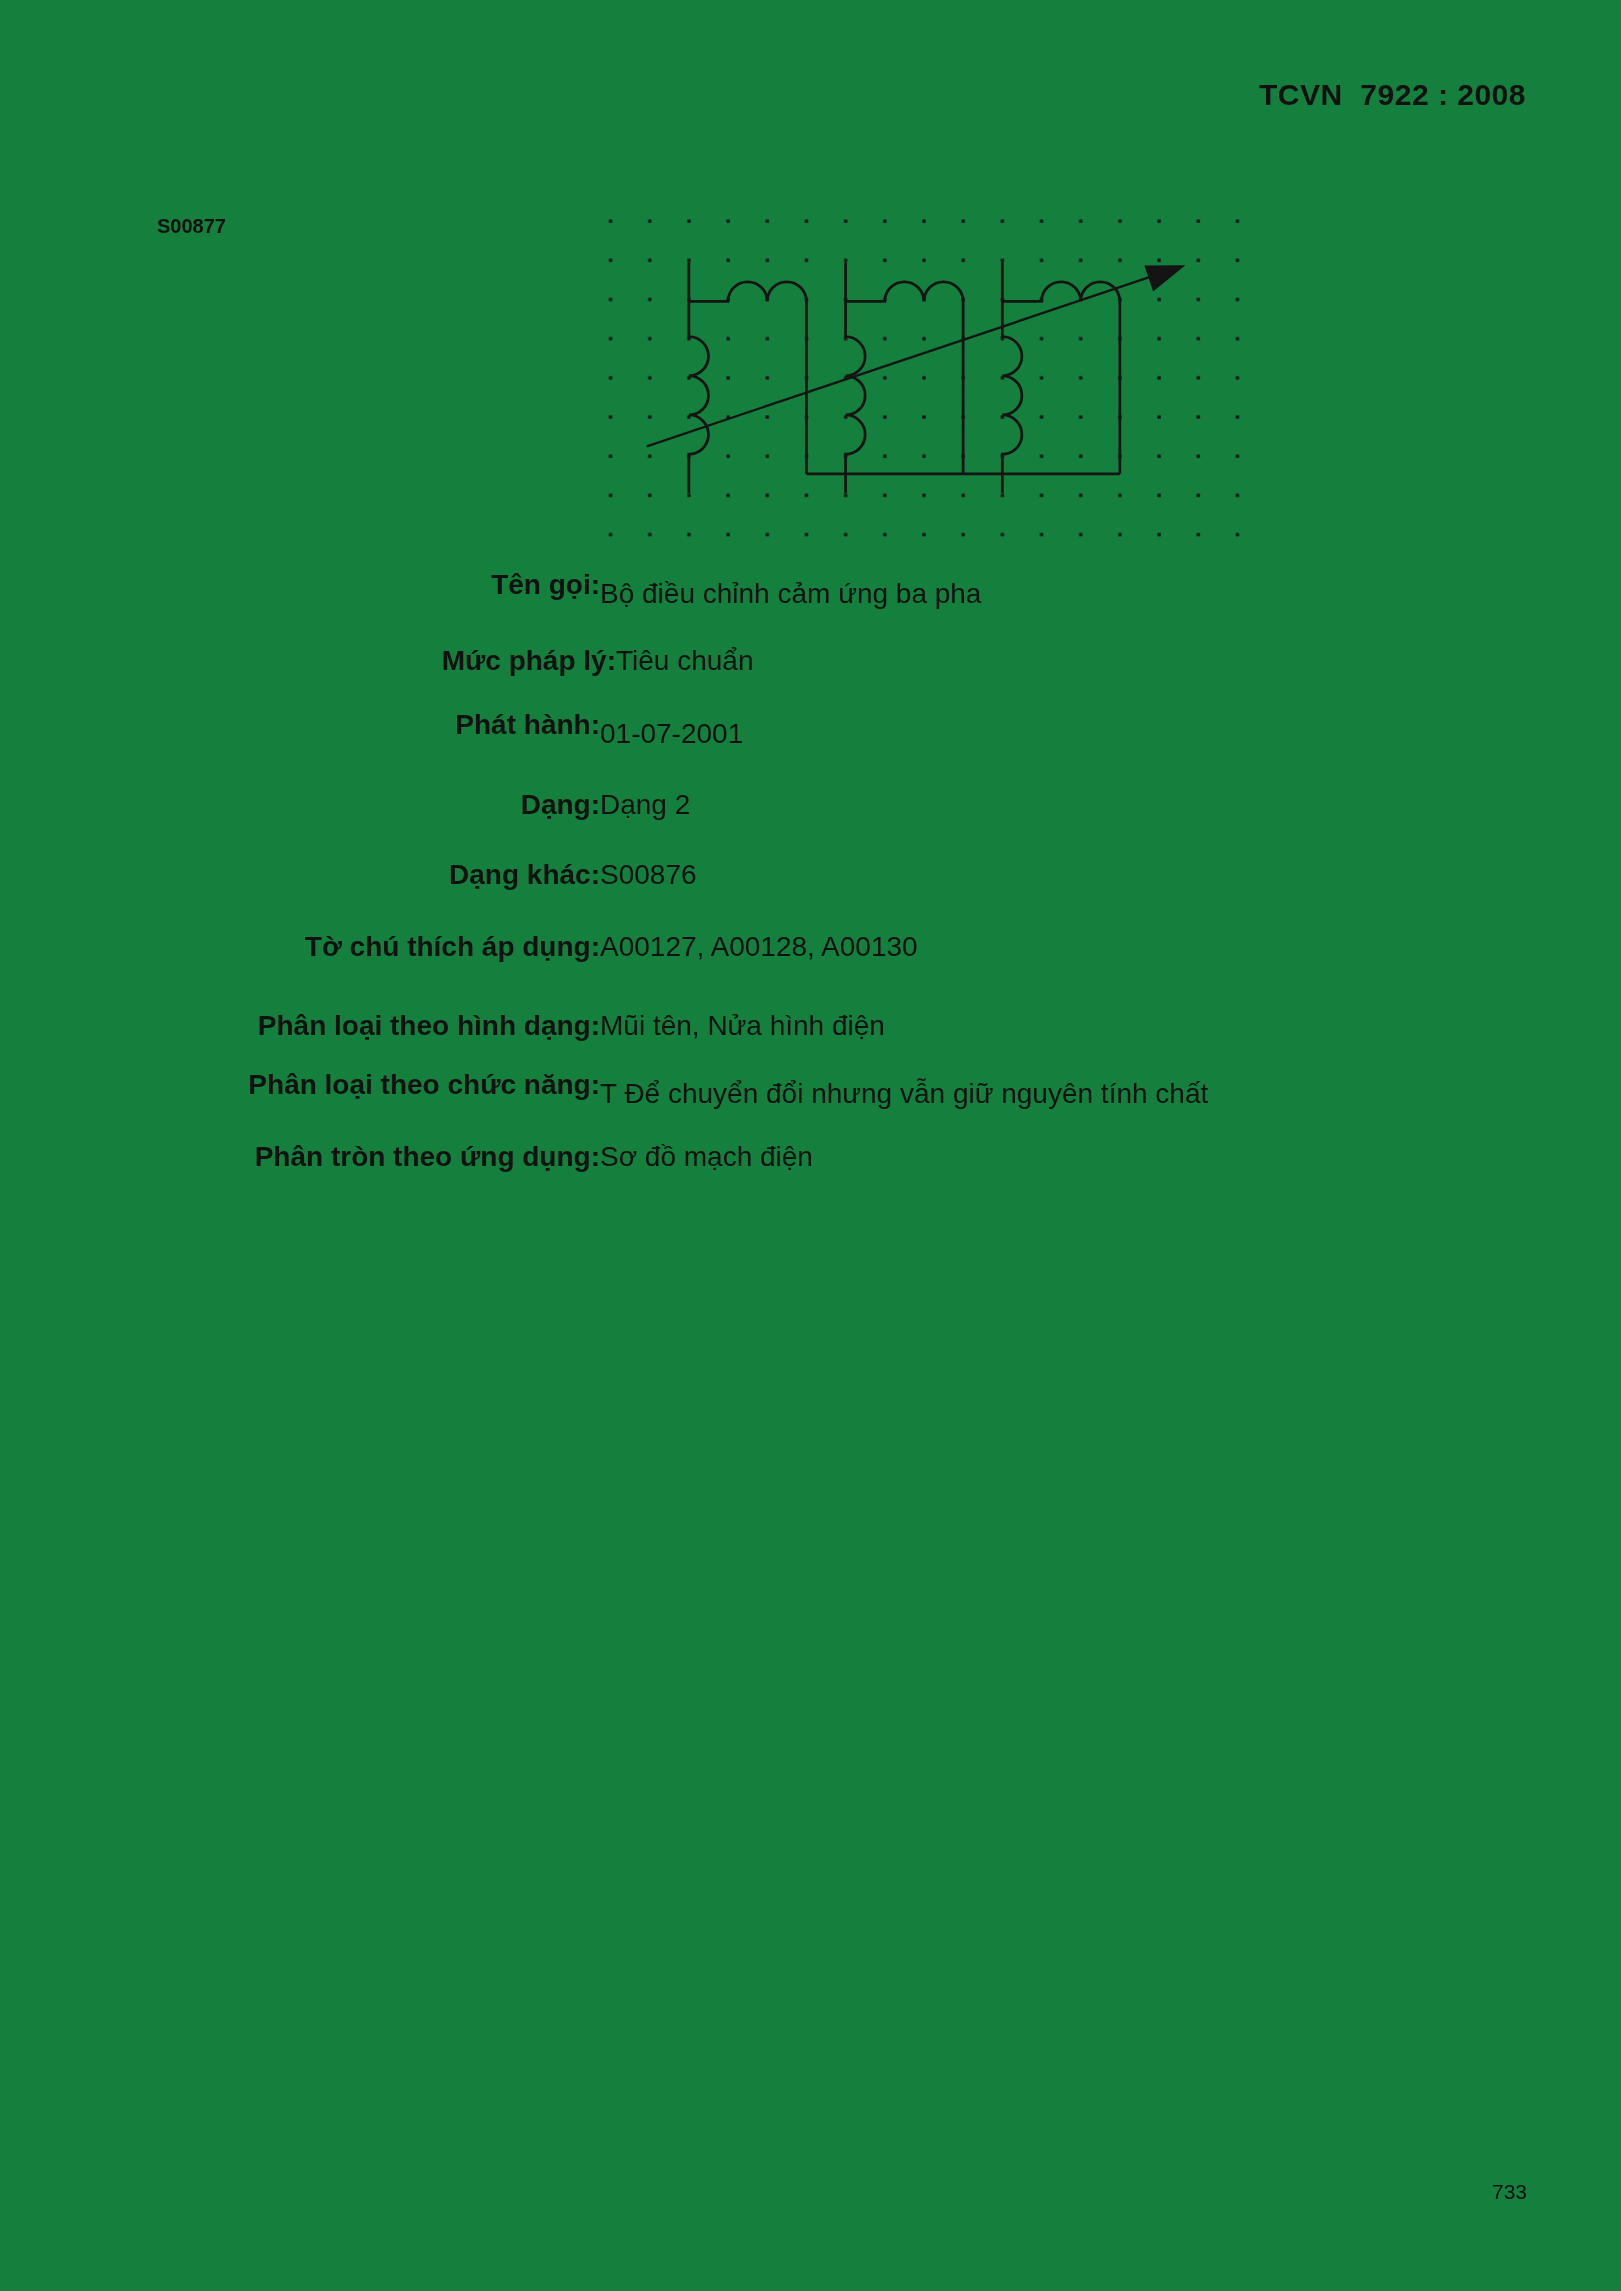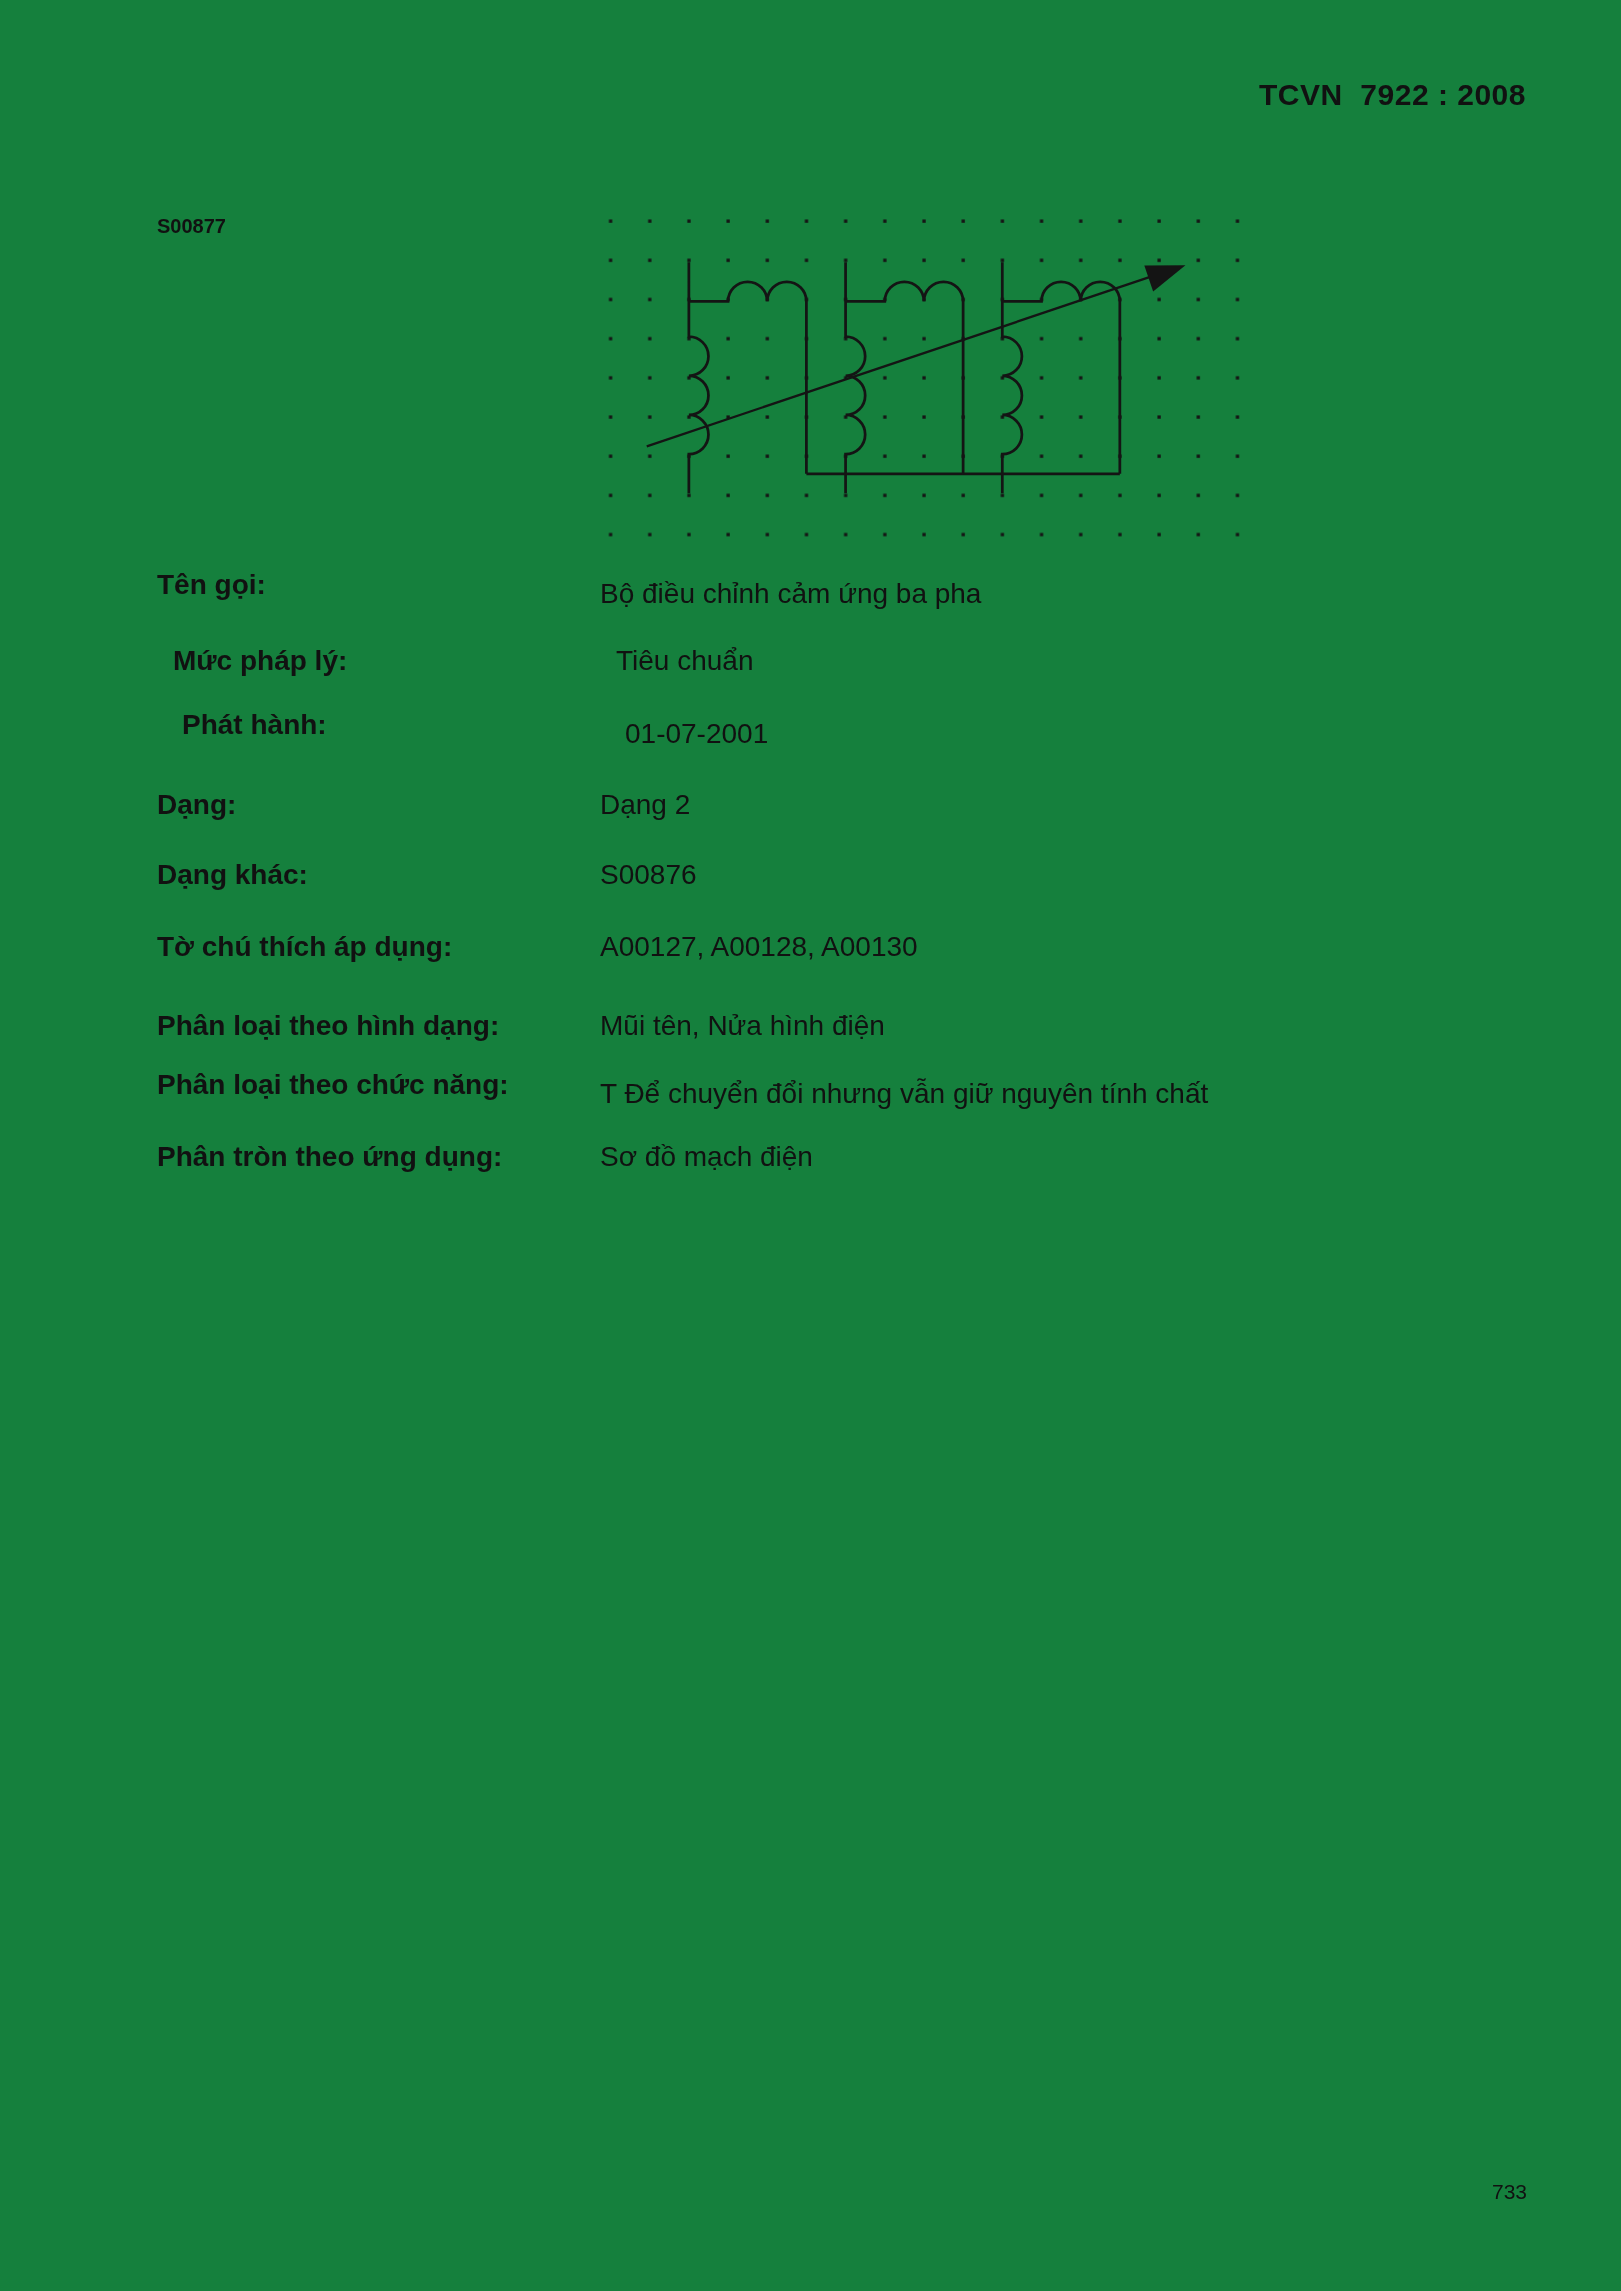--- a/index.html
+++ b/index.html
@@ -51,35 +51,36 @@
     width: 1372px;
     font-size: 28px;
     line-height: 1.18;
     white-space: nowrap;
   }
   .field-row .label {
     display: inline-block;
     width: 443px;
     font-weight: bold;
     vertical-align: top;
+    text-align: right;
   }
   .field-row .value {
     display: inline-block;
     font-weight: normal;
     vertical-align: top;
   }
   
   .field-row:nth-child(1) .value,
   .field-row:nth-child(3) .value,
   .field-row:nth-child(8) .value,
   .field-row:nth-child(10) .value { position: relative; top: 8.8px; }
 
   .field-row:nth-child(1)  { top: 568px; }
   .field-row:nth-child(2)  { top: 644px; margin-left: 16px; }
-  .field-row:nth-child(3)  { top: 708px; margin-left: 25px; }
+  .field-row:nth-child(3)  { top: 708px; }
   .field-row:nth-child(4)  { top: 788px; }
   .field-row:nth-child(5)  { top: 858px; }
   .field-row:nth-child(6)  { top: 930px; }
   .field-row:nth-child(7)  { top: 1009px; }
   .field-row:nth-child(8)  { top: 1068px; }
   .field-row:nth-child(9)  { top: 1140px; }
   .field-row:nth-child(10) { top: 1205px; }
 
   .page-number {
     position: absolute;

